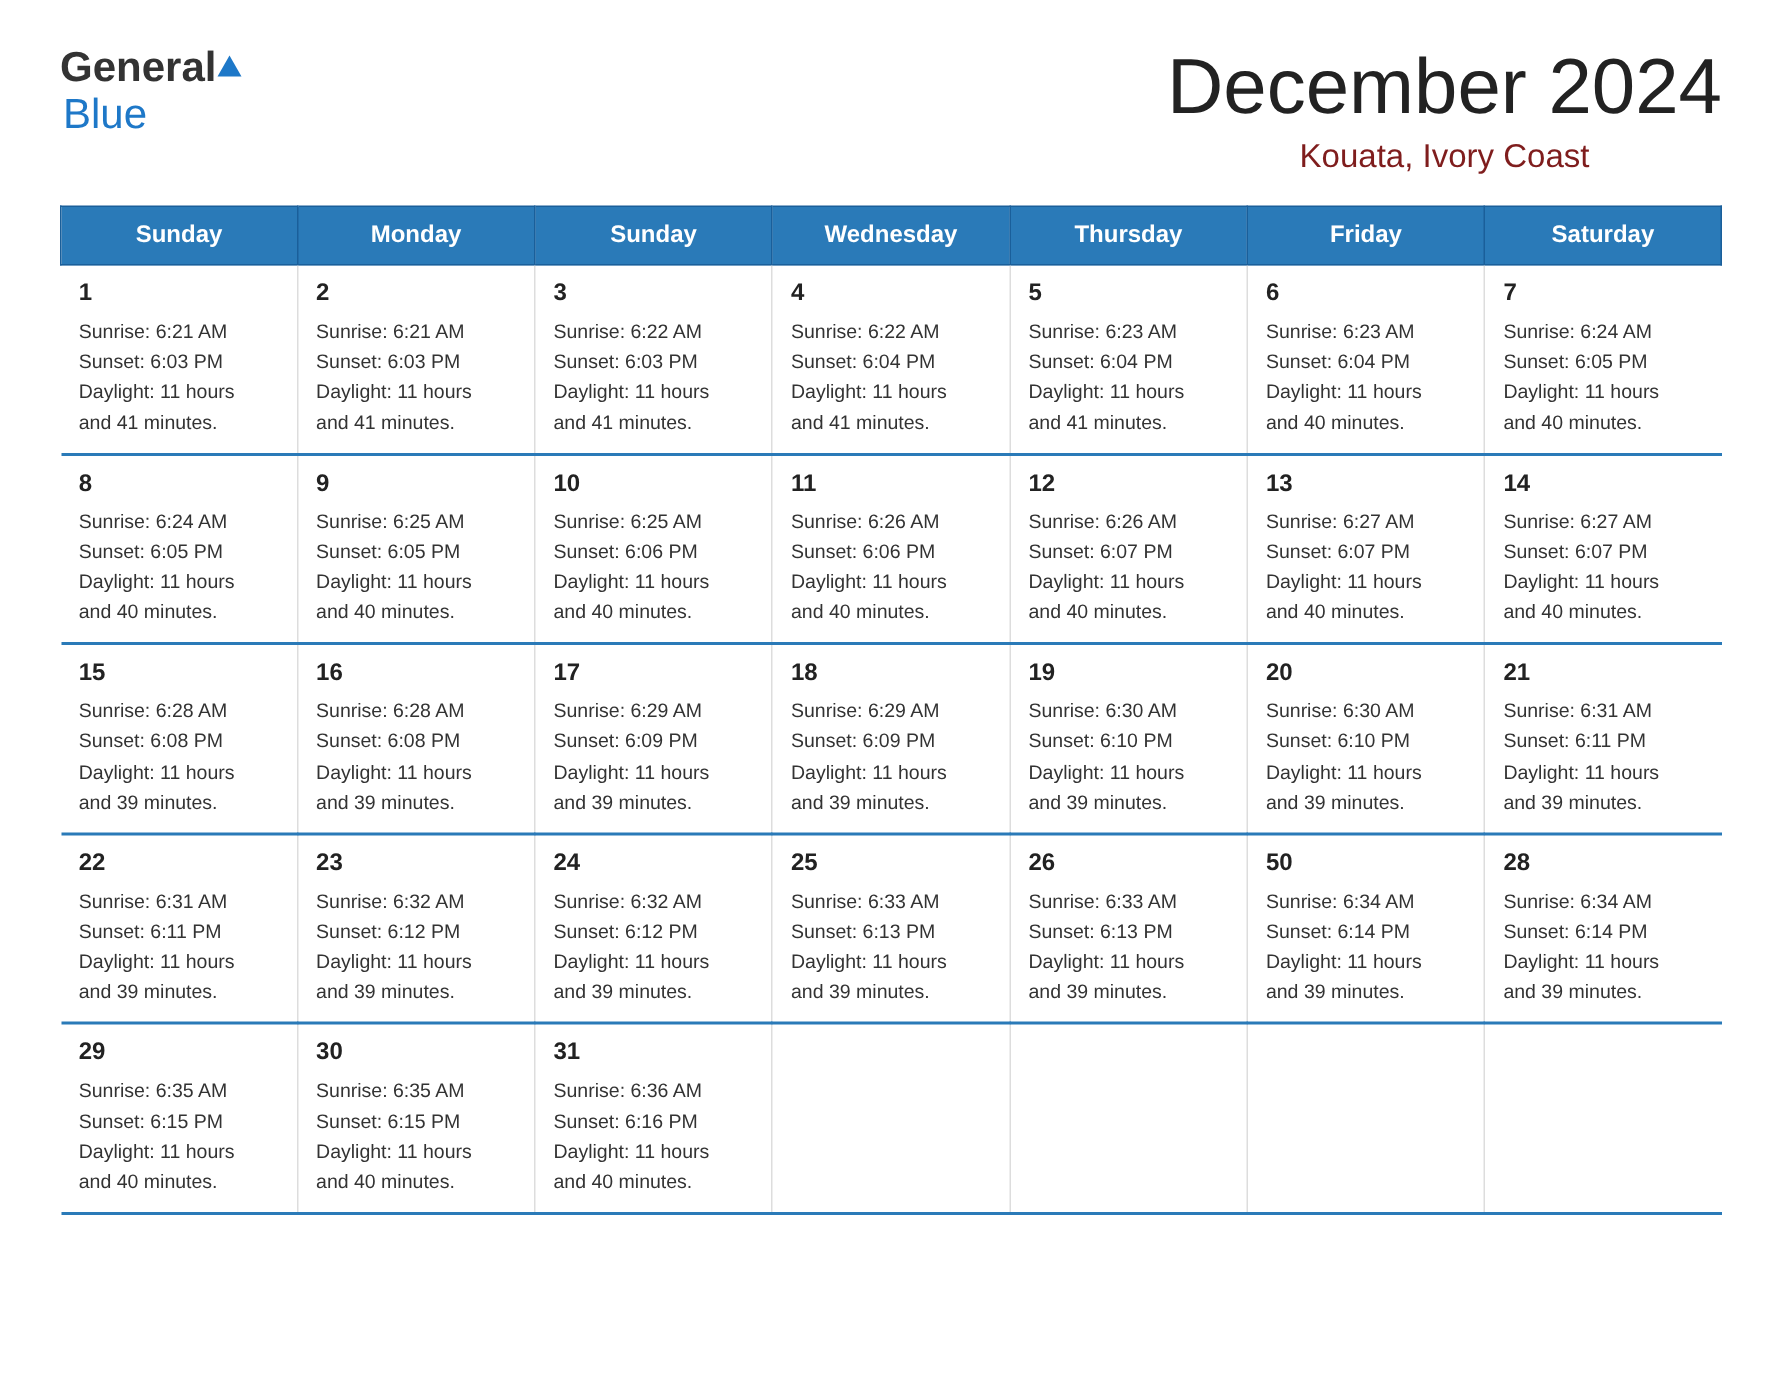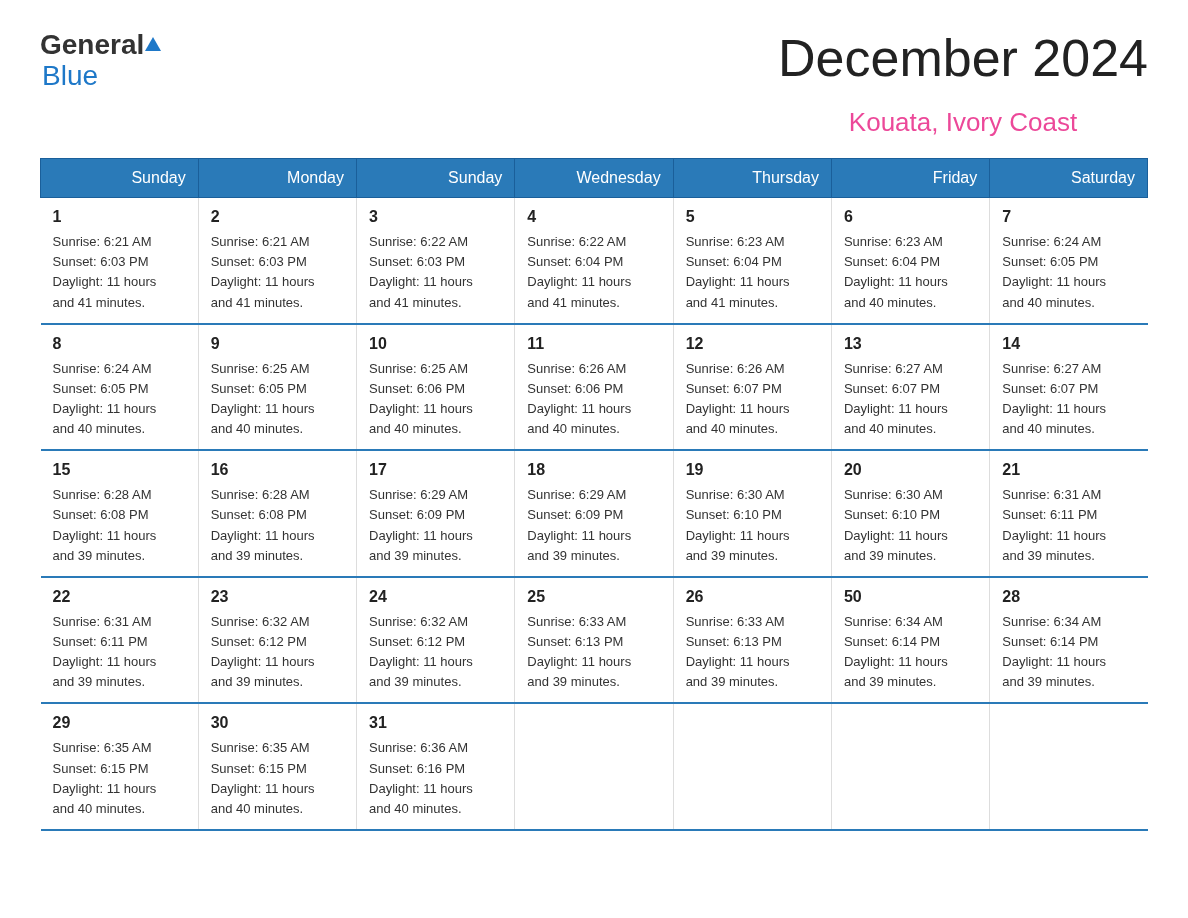--- a/index.html
+++ b/index.html
@@ -20,38 +20,38 @@
     .title-area {
       text-align: center;
     }
     .main-title {
       font-size: 52px;
       font-weight: normal;
       color: #222;
       line-height: 1.1;
     }
     .subtitle {
-      font-size: 26px;
-      color: #ec4899;
-      margin-top: 20px;
+      font-size: 22px;
+      color: #7f1d1d;
+      margin-top: 4px;
     }
     .calendar-table {
       width: 100%;
       border-collapse: collapse;
       margin-top: 10px;
     }
     .calendar-table thead tr {
       background-color: #2a7ab8;
     }
     .calendar-table thead th {
       color: #fff;
       font-size: 16px;
-      font-weight: normal;
+      font-weight: bold;
       padding: 10px 12px;
-      text-align: right;
+      text-align: center;
       border: 1px solid #1a5f9a;
     }
     .calendar-table tbody tr {
       border-bottom: 2px solid #2a7ab8;
     }
     .calendar-table tbody td {
       vertical-align: top;
       padding: 10px 12px;
       font-size: 13px;
       color: #333;

